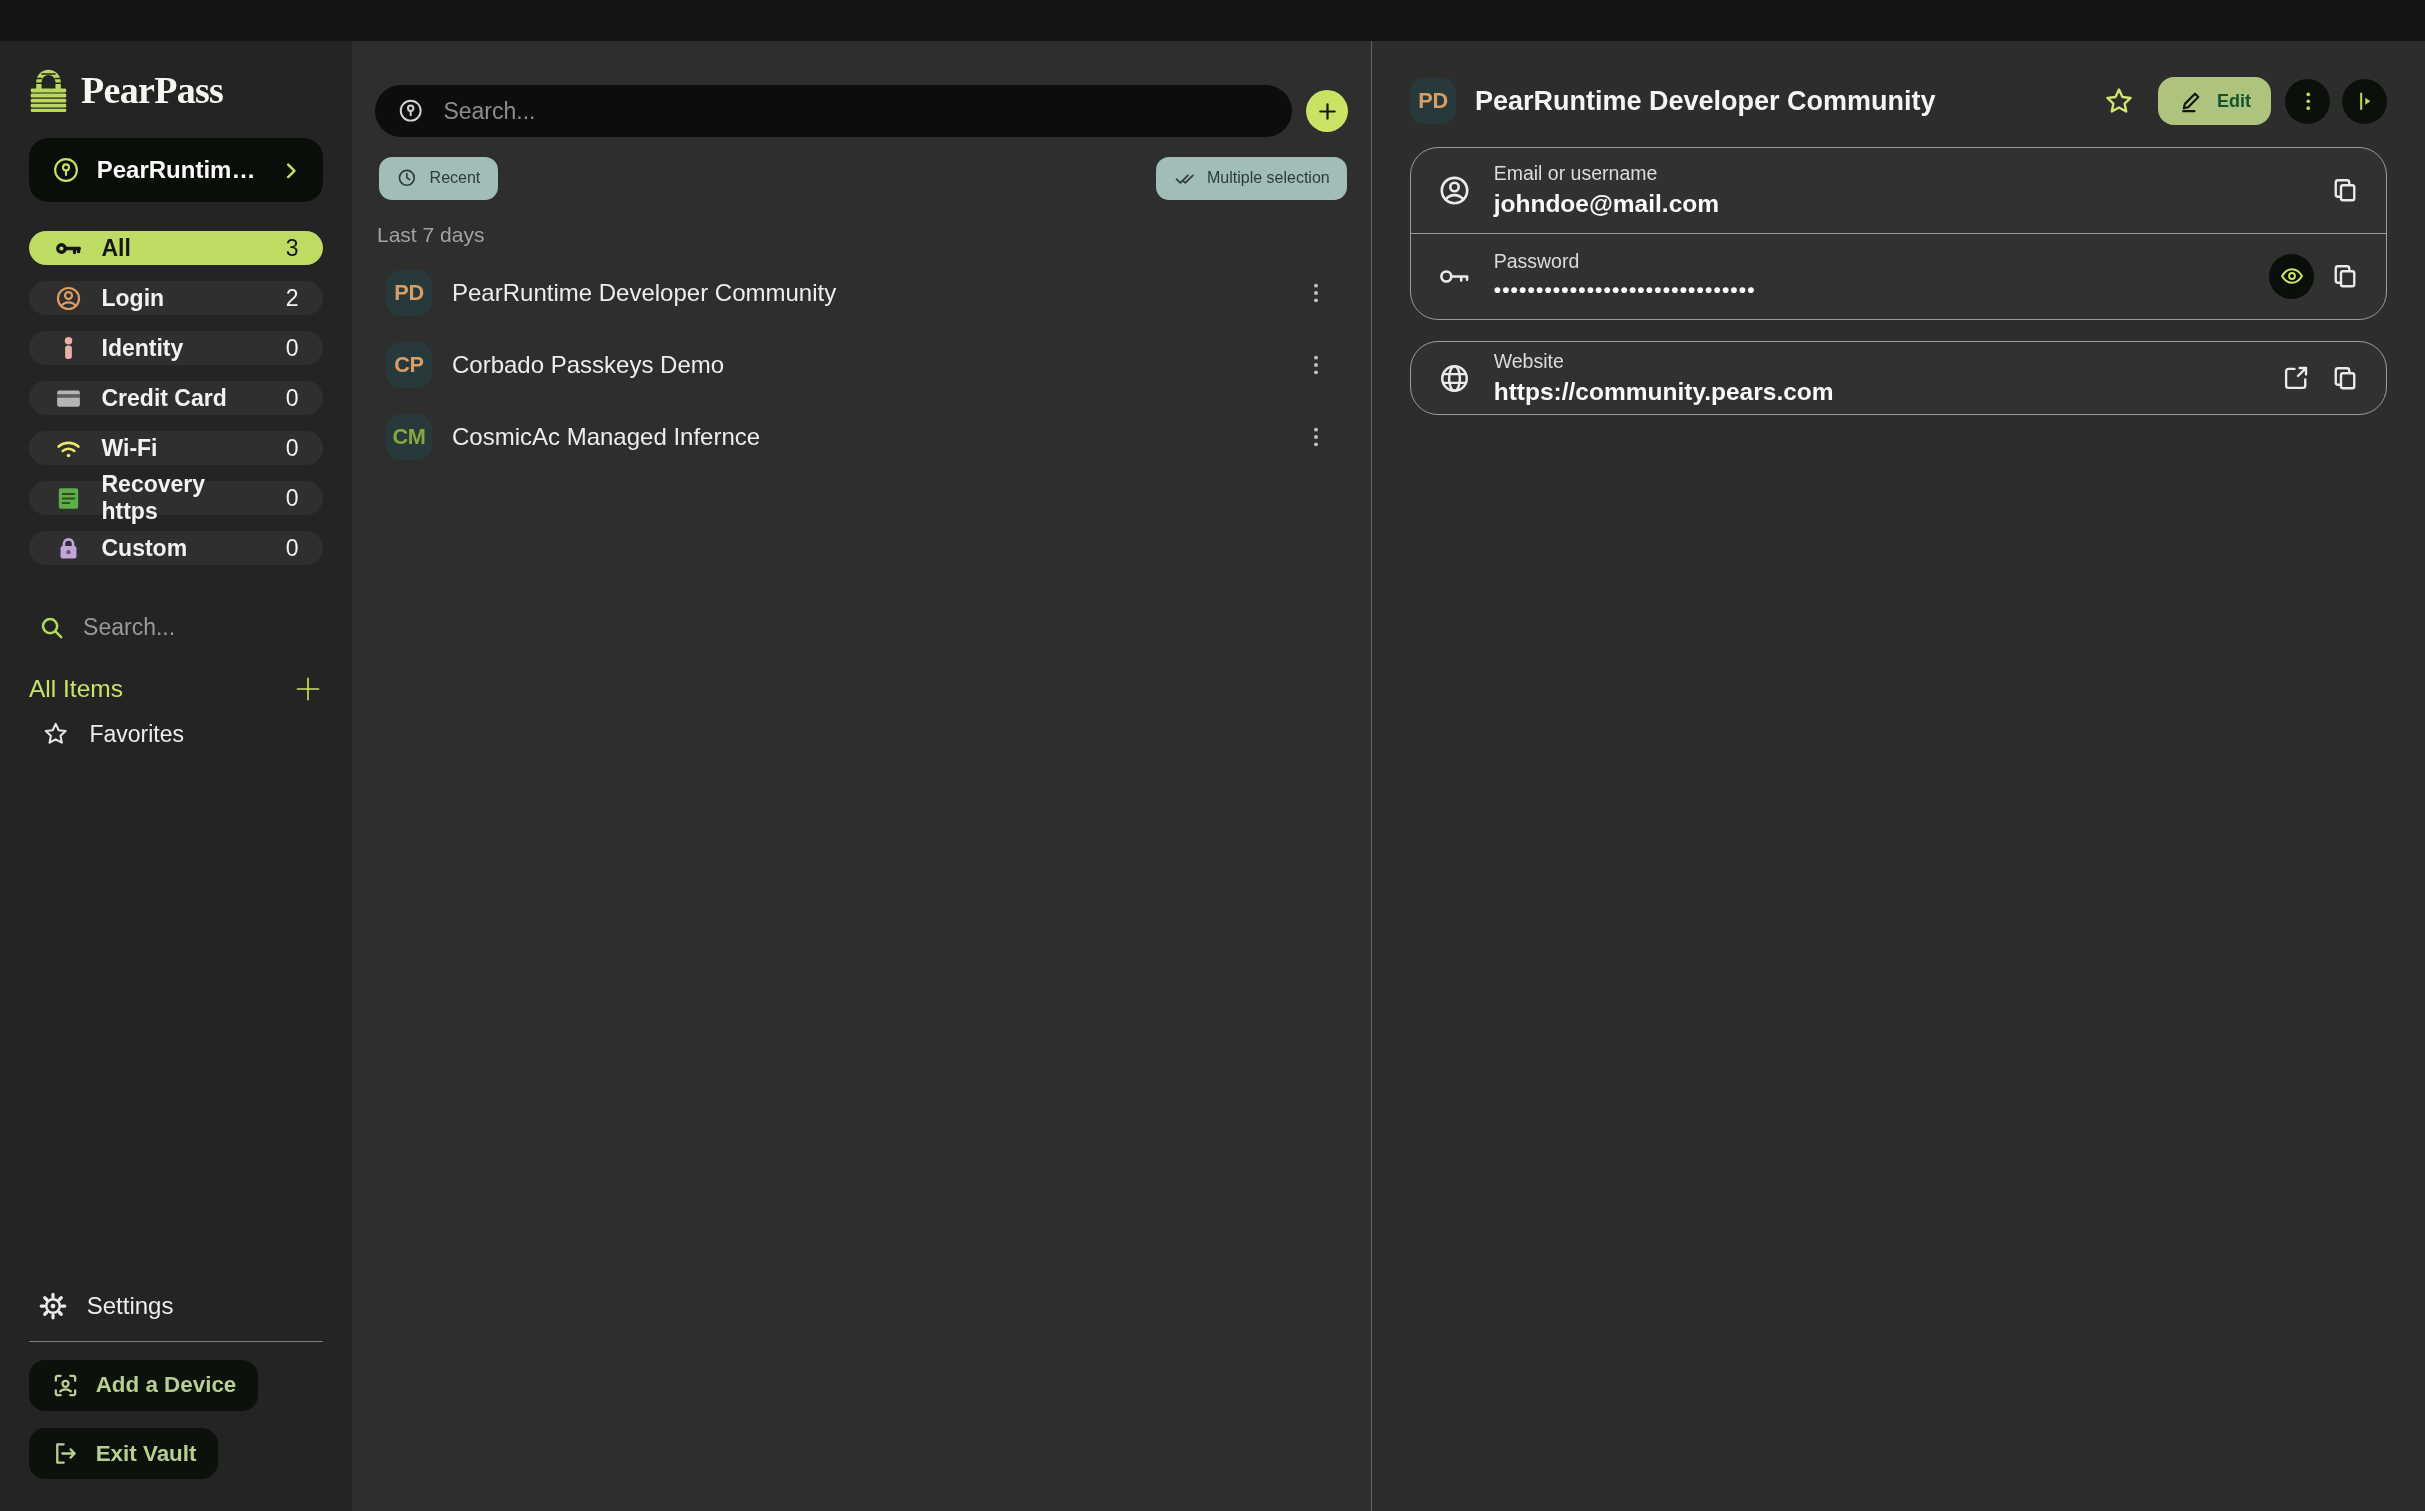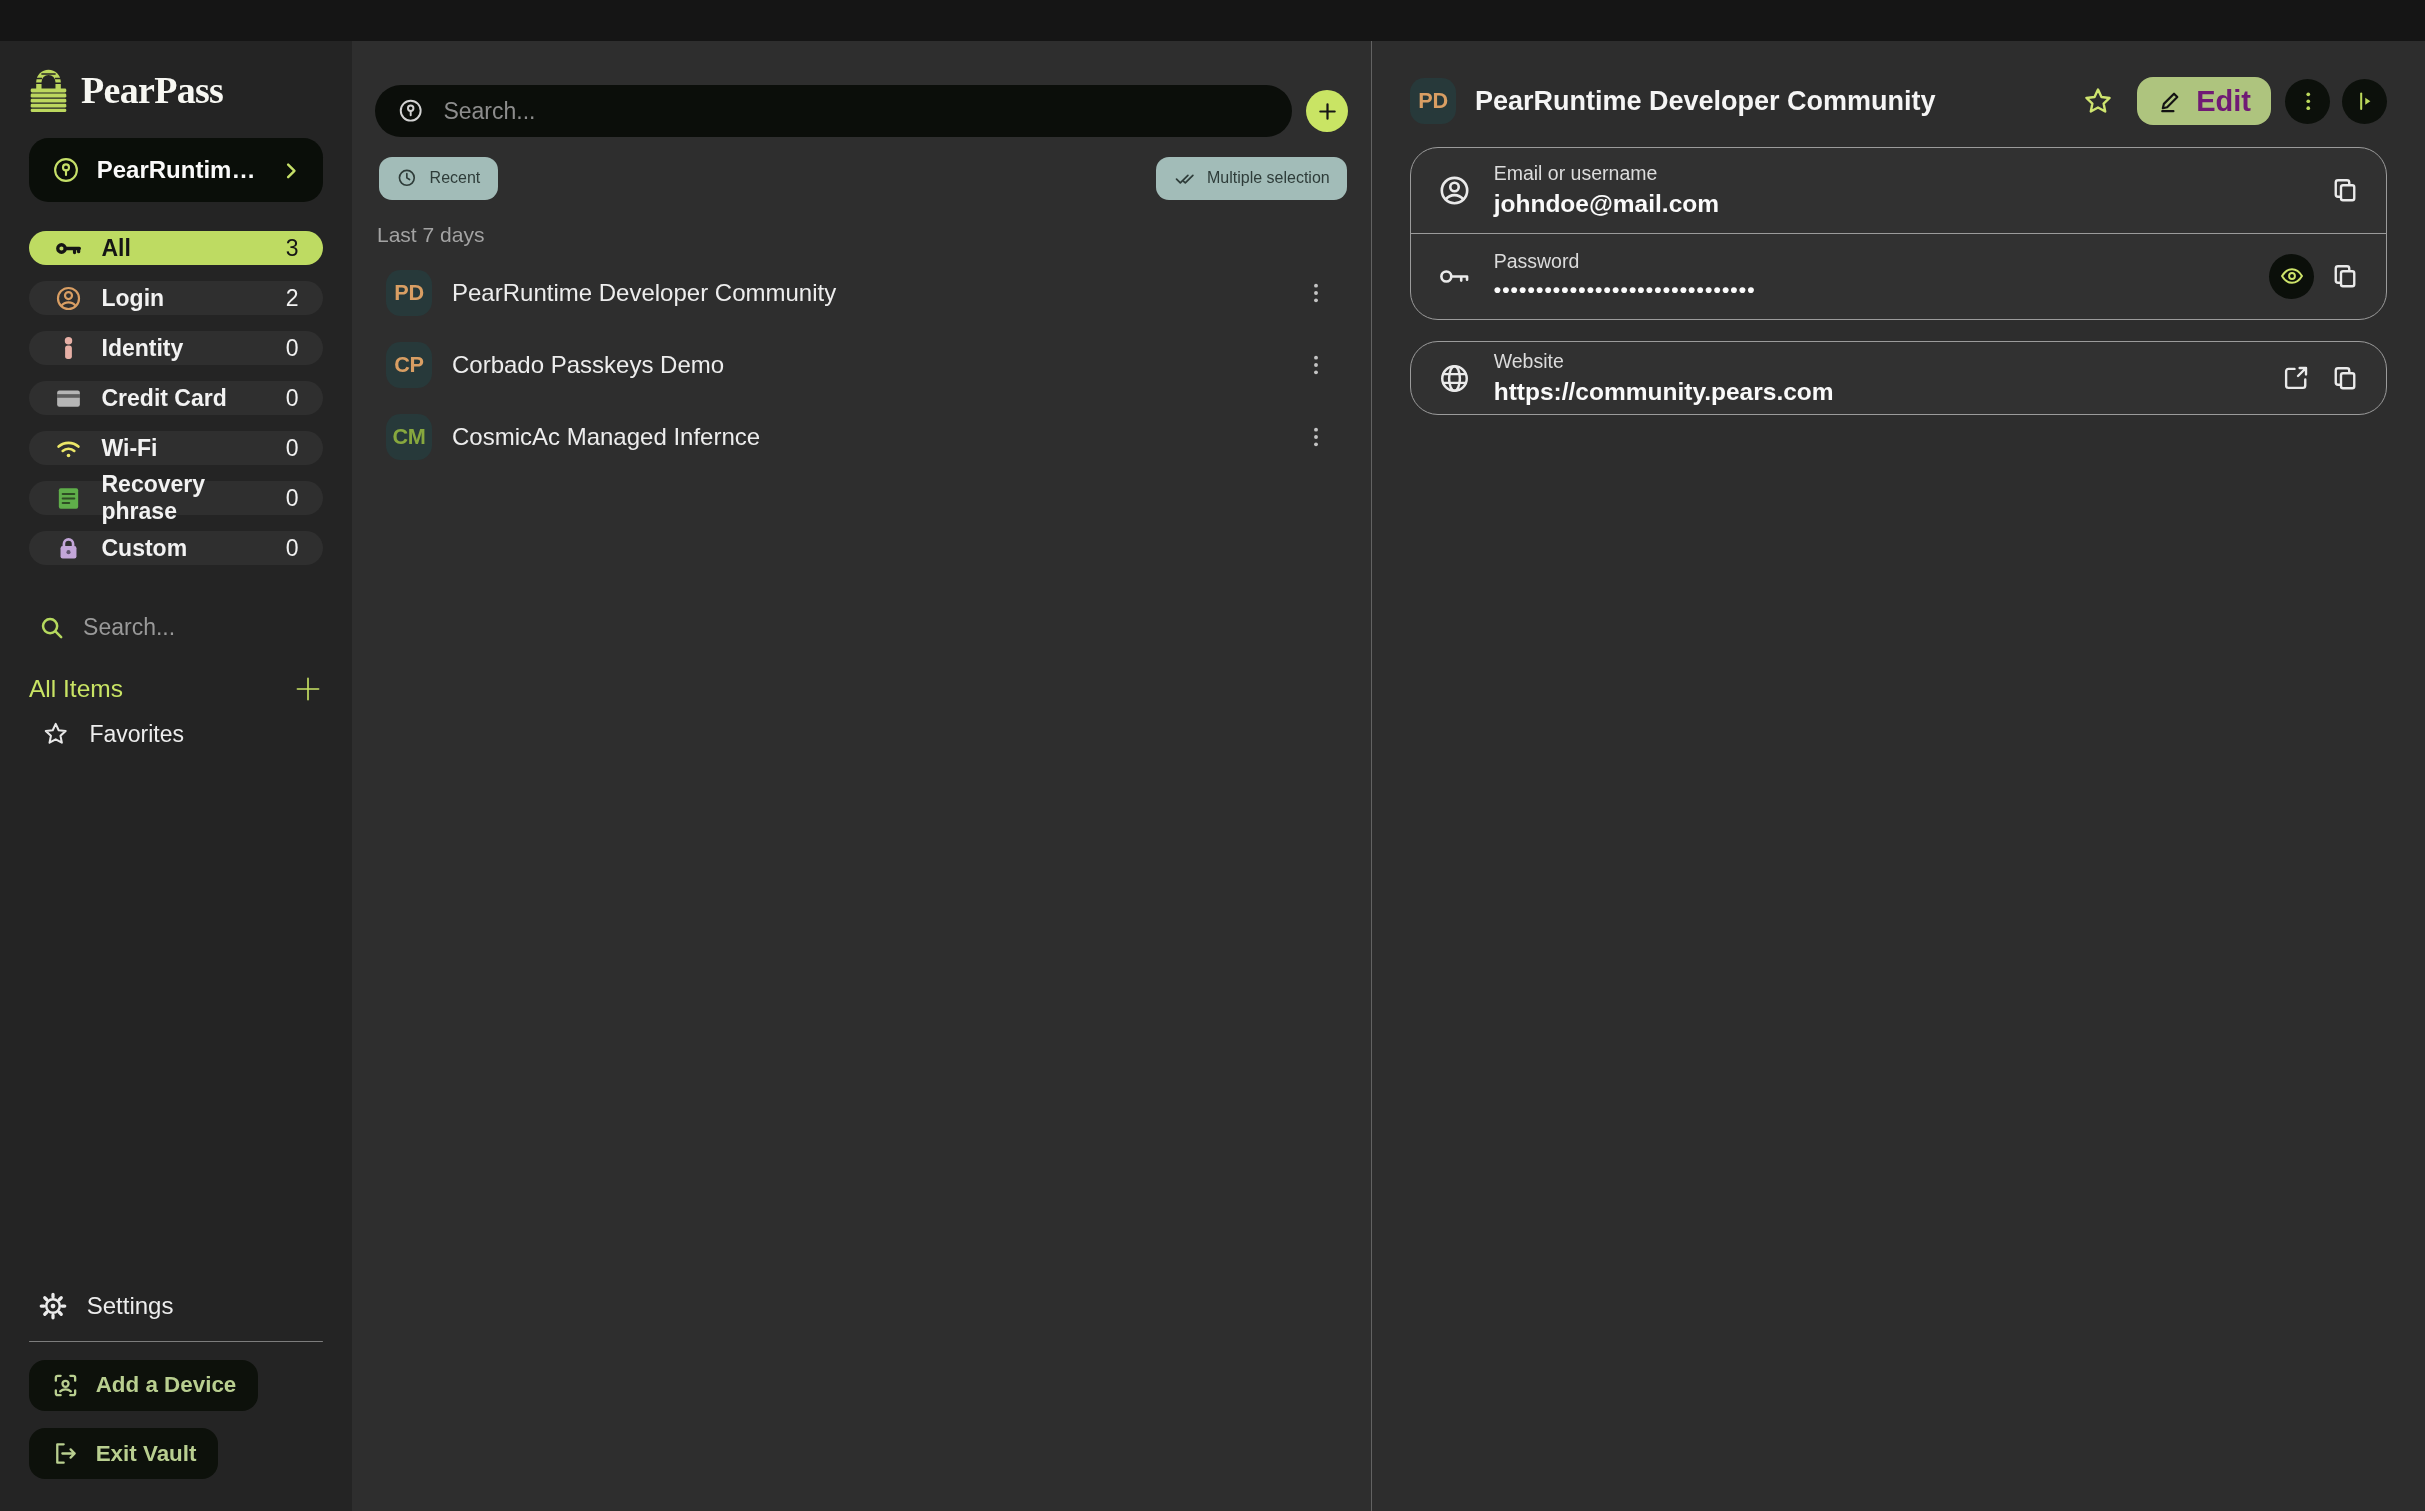--- a/index.html
+++ b/index.html
@@ -85,21 +85,21 @@
 
   
   .right{flex:1;box-sizing:border-box;background:#2d2d2d;padding:0 39px 0 38px;
          display:flex;flex-direction:column;}
   .d-header{margin-top:36px;display:flex;align-items:center;}
   .d-title{margin-left:19px;font-size:27px;font-weight:700;color:#f5f5f5;flex:1;}
   .d-star{width:32px;height:32px;color:#cfe56f;margin-right:23px;cursor:pointer;}
   .d-edit{height:48px;border-radius:16px;background:#aec47e;display:flex;
           align-items:center;padding:0 20px;gap:11.6px;cursor:pointer;}
   .d-edit .icon{width:27.4px;height:27.4px;color:#131313;}
-  .d-edit .lbl{font-size:29px;font-weight:600;color:#701a75;}
+  .d-edit .lbl{font-size:18px;font-weight:600;color:#14532d;}
   .round-btn{width:45px;height:45px;border-radius:50%;background:#0c100b;flex:none;
              display:flex;align-items:center;justify-content:center;cursor:pointer;}
   .round-btn .icon{width:24.5px;height:24.5px;color:#bcd95c;}
   .d-edit{margin-right:14.4px;}
   .round-btn + .round-btn{margin-left:11.6px;}
 
   .card{margin-top:21.7px;border:1.4px solid #9b9b9b;border-radius:28px;background:#313131;
         overflow:hidden;}
   .frow{height:85px;display:flex;align-items:center;padding:0 26px;}
   .frow + .frow{border-top:1.4px solid #9b9b9b;}
@@ -223,21 +223,21 @@
 
           <div class="cat">
             <span class="icon" style="color: rgb(95, 174, 74);">
               <svg viewBox="0 0 24 24">
                 <rect x="4" y="3.6" width="16" height="16.8" rx="1.6" fill="currentColor"></rect>
                 <g stroke="rgba(25,35,20,0.7)" stroke-width="1.7" stroke-linecap="round">
                   <path d="M7.2 8.2h9.6M7.2 12h9.6M7.2 15.8h5.4"></path>
                 </g>
               </svg>
             </span>
-            <span class="cat-label">Recovery phrase</span>
+            <span class="cat-label">Recovery https</span>
             <span class="cat-count">0</span>
           </div>
 
 
           <div class="cat">
             <span class="icon" style="color: rgb(195, 166, 217);">
               <svg viewBox="0 0 24 24">
                 <path d="M8.2 10V8.2a3.8 3.8 0 0 1 7.6 0V10" fill="none" stroke="currentColor" stroke-width="2.2"></path>
                 <rect x="5.4" y="10" width="13.2" height="10.2" rx="1.8" fill="currentColor"></rect>
                 <circle cx="12" cy="15" r="1.7" fill="rgba(30,30,40,0.6)"></circle>

